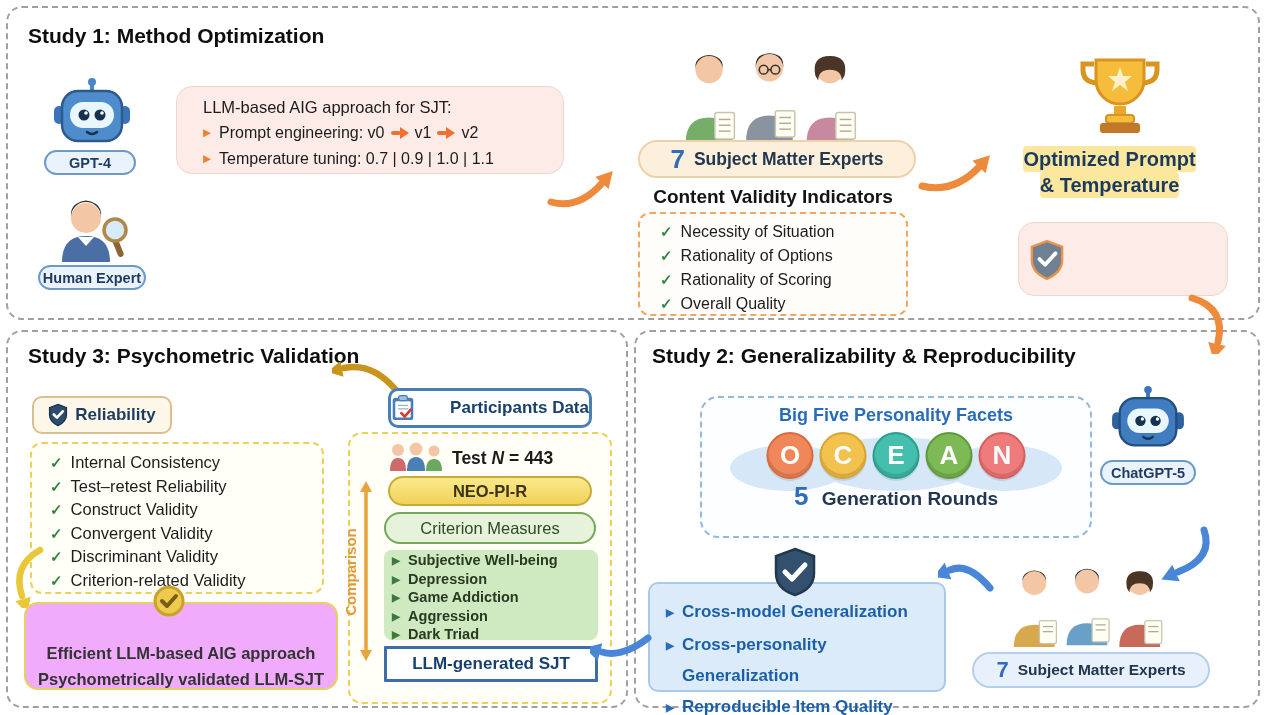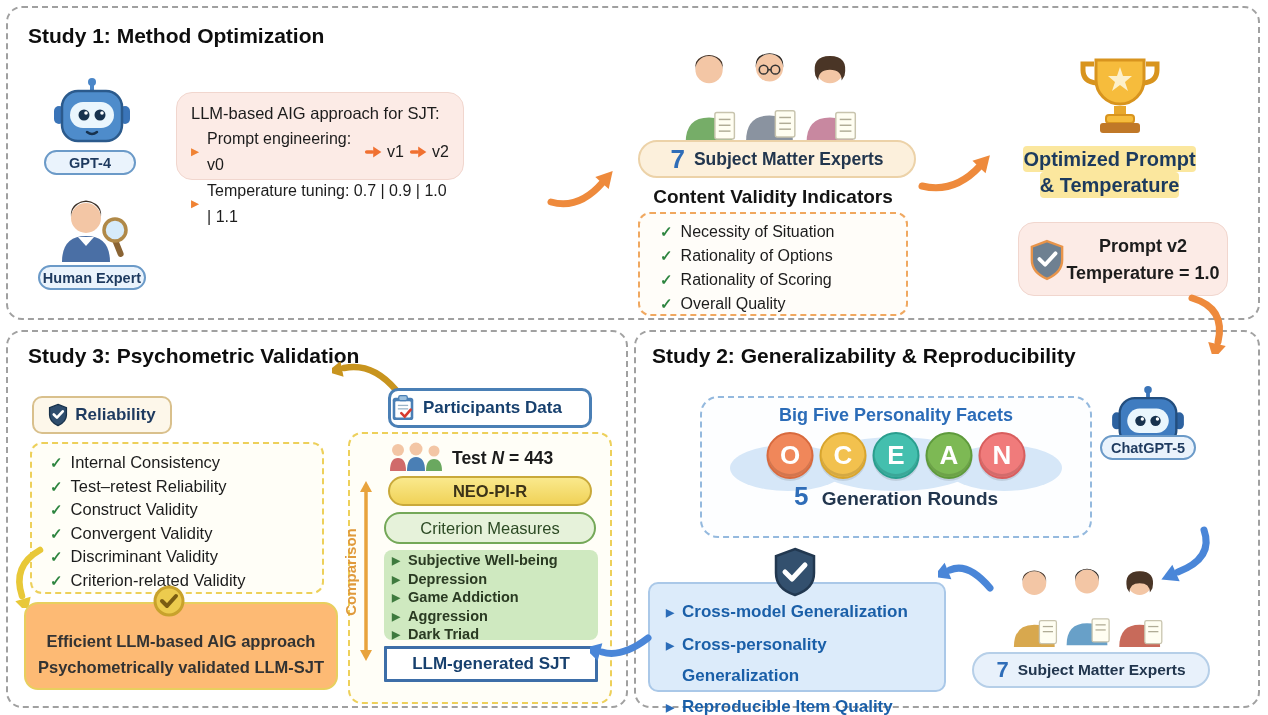--- a/index.html
+++ b/index.html
@@ -61,21 +61,21 @@
       <rect x="20" y="26" width="44" height="26" rx="13" fill="#eaf6fd"></rect>
       <circle cx="34" cy="39" r="5.5" fill="#17324e"></circle>
         <circle cx="50" cy="39" r="5.5" fill="#17324e"></circle>
       <circle cx="36" cy="37" r="1.8" fill="#fff"></circle>
         <circle cx="52" cy="37" r="1.8" fill="#fff"></circle>
       <path d="M37 56 q5 4 10 0" stroke="#17324e" stroke-width="2.5" fill="none" stroke-linecap="round"></path>
     </svg>
   </span>
   <div class="pill" style="left:44px;top:150px;width:92px;height:25px">GPT-4</div>
 
-  <div class="pinkbox" style="left:176px;top:92px;width:288px;height:88px;padding:8px 14px">
+  <div class="pinkbox" style="left:176px;top:86px;width:388px;height:88px;padding:8px 26px">
     <div style="font-size:16.5px;color:#1c1c1c;line-height:25px">LLM-based AIG approach for SJT:</div>
     <div class="approach-line">
       <span class="tri tri-orange">▶</span>
       <span>Prompt engineering: v0</span>
       <svg class="mini-arrow" width="20" height="14" viewBox="0 0 20 14">
           <rect x="1" y="5" width="10" height="4" rx="2" fill="#f07030"></rect>
           <polygon points="10,1 10,13 19,7" fill="#f07030"></polygon>
         </svg>
       <span>v1</span>
       <svg class="mini-arrow" width="20" height="14" viewBox="0 0 20 14">
@@ -186,24 +186,20 @@
     <span class="hl">&amp; Temperature</span>
   </div>
 
   <div class="pinkbox" style="left:1018px;top:222px;width:210px;height:74px">
     <span class="abs" style="left:10px;top:16px">
       <svg width="36" height="42" viewBox="0 0 38 44">
         <path d="M19 2 L35 8 V22 q0 13 -16 20 Q3 35 3 22 V8 Z" fill="#6e8091" stroke="#e8944a" stroke-width="2.5"></path>
         <path d="M11 21 l6 6 l11 -12" stroke="#fff" stroke-width="4" fill="none" stroke-linecap="round" stroke-linejoin="round"></path>
       </svg>
     </span>
-    <div style="position:absolute;left:44px;top:10px;width:160px;text-align:center;font-size:18px;font-weight:600;color:#1c1c1c;line-height:27px">
-      <div>Prompt v2</div>
-      <div>Temperature = 1.0</div>
-    </div>
   </div>
 
   <span class="abs" style="left:1182px;top:292px;z-index:5">
     <svg width="56" height="62" viewBox="0 0 56 62">
       <path d="M10 6 Q44 16 36 50" stroke="#ee8a3c" stroke-width="7" fill="none" stroke-linecap="round"></path>
       <polygon points="0,-9 0,9 16,0" fill="#ee8a3c" transform="translate(35,52) rotate(103)"></polygon>
     </svg>
   </span>
 
   <div class="panel-title" style="left:652px;top:344px">Study 2: Generalizability &amp; Reproducibility</div>
@@ -238,21 +234,21 @@
       <rect x="70" y="30" width="10" height="18" rx="5" fill="#2d62a0"></rect>
       <rect x="12" y="15" width="60" height="50" rx="16" fill="#3f7cc0" stroke="#234e7e" stroke-width="2.5"></rect>
       <rect x="20" y="26" width="44" height="26" rx="13" fill="#eaf6fd"></rect>
       <circle cx="34" cy="39" r="5.5" fill="#17324e"></circle>
         <circle cx="50" cy="39" r="5.5" fill="#17324e"></circle>
       <circle cx="36" cy="37" r="1.8" fill="#fff"></circle>
         <circle cx="52" cy="37" r="1.8" fill="#fff"></circle>
       <path d="M37 56 q5 4 10 0" stroke="#17324e" stroke-width="2.5" fill="none" stroke-linecap="round"></path>
     </svg>
   </span>
-  <div class="pill" style="left:1100px;top:435px;width:96px;height:25px">ChatGPT-5</div>
+  <div class="pill" style="left:1100px;top:460px;width:96px;height:25px">ChatGPT-5</div>
 
   <span class="abs" style="left:1148px;top:524px">
     <svg width="72" height="60" viewBox="0 0 72 60">
       <path d="M56 6 Q66 34 30 48" stroke="#4a86d8" stroke-width="7" fill="none" stroke-linecap="round"></path>
       <polygon points="0,-9 0,9 16,0" fill="#4a86d8" transform="translate(28,49) rotate(156)"></polygon>
     </svg>
   </span>
 
   <span class="abs" style="left:1002px;top:566px">
     <svg width="170" height="82" viewBox="0 0 200 96">
@@ -368,26 +364,26 @@
       <polygon points="0,-8 0,8 15,0" fill="#e8c838" transform="translate(17,55) rotate(73)"></polygon>
     </svg>
   </span>
 
   <span class="abs" style="left:152px;top:584px;z-index:4">
     <svg width="34" height="34" viewBox="0 0 34 34">
       <circle cx="17" cy="17" r="14" fill="#eccb4e" stroke="#c8a22c" stroke-width="3"></circle>
       <path d="M10 17 l5 5 l9 -10" stroke="#7a5c12" stroke-width="4" fill="none" stroke-linecap="round" stroke-linejoin="round"></path>
     </svg>
   </span>
-  <div class="abs" style="left:24px;top:602px;width:314px;height:88px;background:#fdba74;border:2.5px solid #e8cf5e;border-radius:14px;padding-top:24px;text-align:center">
+  <div class="abs" style="left:24px;top:602px;width:314px;height:88px;background:#f0abfc;border:2.5px solid #e8cf5e;border-radius:14px;padding-top:36px;text-align:center">
     <div style="font-size:16.5px;font-weight:600;color:#333;line-height:26px">Efficient LLM-based AIG approach</div>
     <div style="font-size:16.5px;font-weight:600;color:#333;line-height:26px">Psychometrically validated LLM-SJT</div>
   </div>
 
-  <div class="abs" style="left:388px;top:388px;width:204px;height:40px;background:#fff;border:3px solid #4a7fb5;border-radius:10px;display:flex;align-items:center;justify-content:flex-start;gap:8px;z-index:4">
+  <div class="abs" style="left:388px;top:388px;width:204px;height:40px;background:#fff;border:3px solid #4a7fb5;border-radius:10px;display:flex;align-items:center;justify-content:space-between;gap:8px;z-index:4">
     <span>
       <svg width="24" height="28" viewBox="0 0 28 32" style="display:block">
         <rect x="2" y="4" width="24" height="26" rx="3" fill="#4a7fb5"></rect>
         <rect x="5" y="8" width="18" height="19" rx="1.5" fill="#fff"></rect>
         <rect x="9" y="1.5" width="10" height="6" rx="2" fill="#9ec1de" stroke="#4a7fb5" stroke-width="1.5"></rect>
         <line x1="8" y1="13" x2="20" y2="13" stroke="#9ab4c8" stroke-width="1.5"></line>
         <line x1="8" y1="17" x2="20" y2="17" stroke="#9ab4c8" stroke-width="1.5"></line>
         <path d="M12 22 l4 4 l7 -8" stroke="#d83a2e" stroke-width="3" fill="none" stroke-linecap="round"></path>
       </svg>
     </span>

